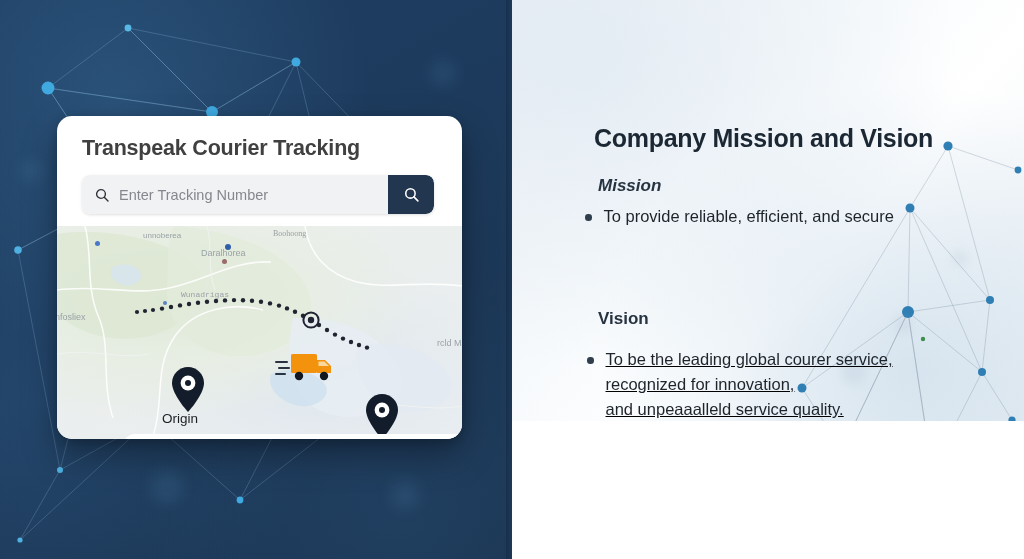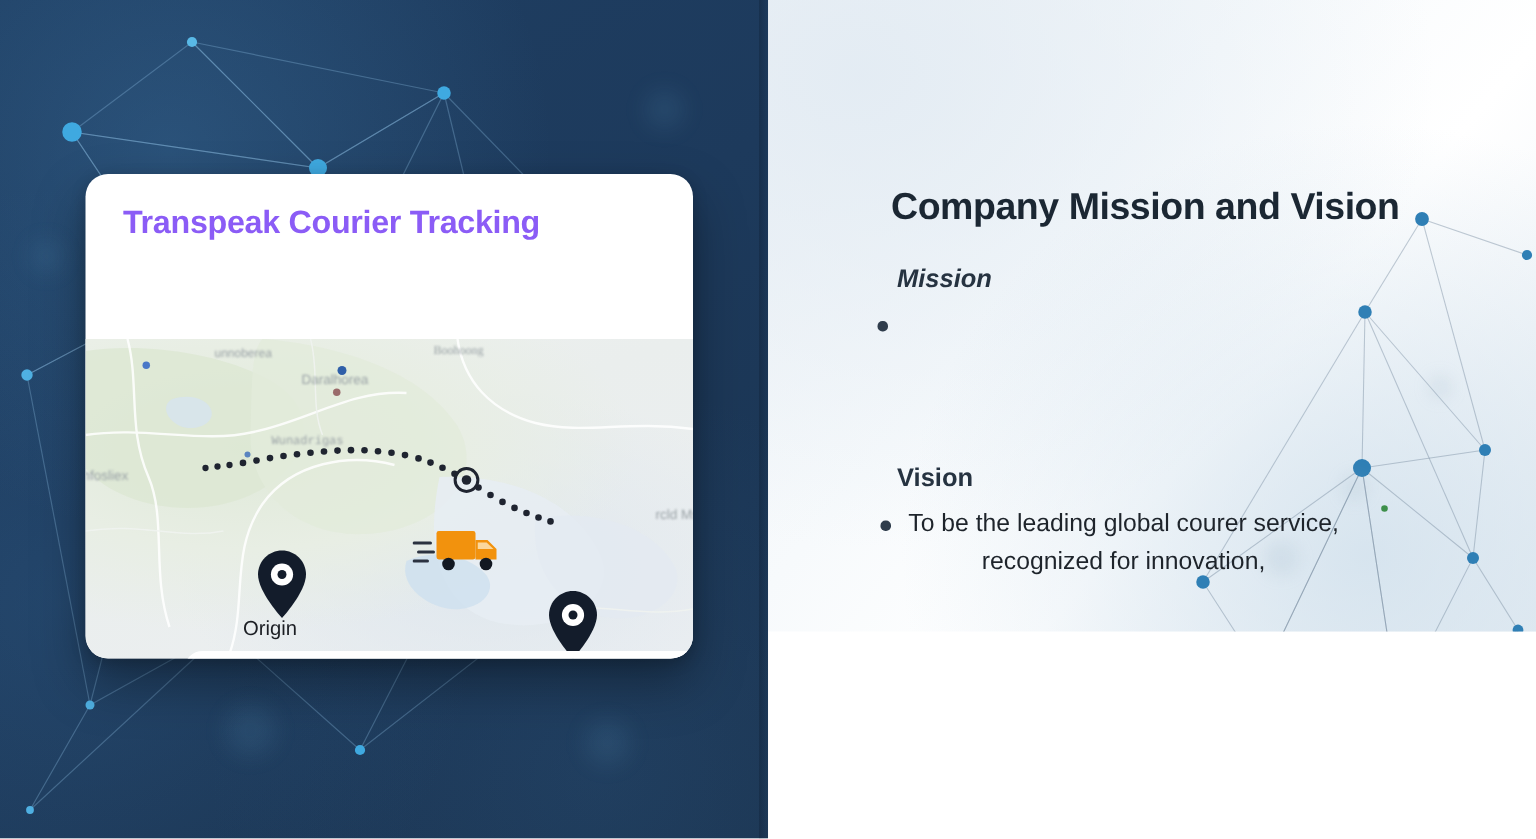--- a/index.html
+++ b/index.html
@@ -24,42 +24,41 @@
   .lp-blob { position: absolute; border-radius: 50%; background: rgba(120,185,230,0.10); filter: blur(7px); }
 
   
   #right-panel {
     position: absolute; left: 512px; top: 0; width: 512px; height: 421px;
     background:
       radial-gradient(ellipse at 78% 88%, rgba(205,222,235,0.75) 0%, rgba(205,222,235,0) 55%),
       radial-gradient(ellipse at 12% 12%, rgba(226,235,243,0.9) 0%, rgba(226,235,243,0) 60%),
       linear-gradient(130deg, #eef2f6 0%, #f7fafc 38%, #ffffff 62%, #eaf0f5 100%);
     overflow: hidden;
-    text-align: center;
   }
   #right-net { position: absolute; inset: 0; width: 512px; height: 559px; }
   .rp-blob { position: absolute; border-radius: 50%; background: rgba(150,175,195,0.16); filter: blur(5px); }
 
   
   #divider {
     position: absolute; left: 506px; top: 0; width: 12px; height: 559px;
     background: linear-gradient(90deg, rgba(12,28,48,0.35) 0%, rgba(12,28,48,0.0) 55%);
     pointer-events: none;
   }
 
   
   #tracking-card {
     position: absolute; left: 57px; top: 116px; width: 405px; height: 323px;
     background: #ffffff; border-radius: 15px;
     box-shadow: 0 16px 34px rgba(0,0,0,0.34), 0 3px 10px rgba(0,0,0,0.18);
     overflow: hidden;
   }
   #card-title {
     position: absolute; left: 25px; top: 20px;
-    font-size: 21.5px; font-weight: bold; color: #8b5cf6; letter-spacing: -0.2px;
+    font-size: 21.5px; font-weight: bold; color: #404040; letter-spacing: -0.2px;
   }
 
   
   #search-row {
     position: absolute; left: 25px; top: 59px; width: 352px; height: 39px;
     display: flex; align-items: stretch;
     border-radius: 8px; overflow: hidden;
     box-shadow: 0 1px 3px rgba(0,0,0,0.13);
   }
   #search-field {
@@ -111,21 +110,21 @@
     position: absolute; left: 82px; top: 124px;
     font-size: 25px; font-weight: bold; color: #1b2733; letter-spacing: -0.3px;
   }
   .section-head {
     position: absolute; font-size: 17px; font-weight: bold; color: #263341;
   }
   #mission-head { left: 86px; top: 176px; font-style: italic; }
   #vision-head  { left: 86px; top: 309px; }
   .bullet-row { position: absolute; display: flex; gap: 12px; }
   #mission-bullet { left: 73px; top: 204px; width: 400px; }
-  #vision-bullet  { left: 75px; top: 337px; width: 400px; }
+  #vision-bullet  { left: 75px; top: 347px; width: 400px; text-decoration: underline; }
   .bullet-dot {
     width: 6.5px; height: 6.5px; border-radius: 50%;
     background: #2f3d4c; margin-top: 10px; flex: 0 0 auto;
   }
   .bullet-text { font-size: 16.5px; color: #1e242b; line-height: 1.52; }
 </style>
 </head>
 <body>
 
 <div id="stage">
@@ -229,40 +228,57 @@
     <div class="rp-blob" style="left:286px; top:470px; width:20px; height:20px;"></div>
     <div class="rp-blob" style="left:440px; top:250px; width:16px; height:16px;"></div>
 
     <div id="right-content">
       <div id="mv-title">Company Mission and Vision</div>
 
       <div class="section-head" id="mission-head">Mission</div>
       <div class="bullet-row" id="mission-bullet">
         <div class="bullet-dot"></div>
         <div class="bullet-text">
+          <div>To provide reliable, efficient, and secure</div>
         </div>
       </div>
 
       <div class="section-head" id="vision-head">Vision</div>
       <div class="bullet-row" id="vision-bullet">
         <div class="bullet-dot"></div>
         <div class="bullet-text">
           <div>To be the leading global courer service,</div>
           <div>recognized for innovation,</div>
+          <div>and unpeaaalleld service quality.</div>
         </div>
       </div>
     </div>
   </div>
 
   <div id="divider"></div>
 
   <div id="tracking-card">
 
     <div id="card-title">Transpeak Courier Tracking</div>
 
+    <div id="search-row">
+      <div id="search-field">
+        <svg class="mag" width="16" height="16" viewBox="0 0 24 24" fill="none" stroke="#30343a" stroke-width="2.1" stroke-linecap="round">
+          <circle cx="10.5" cy="10.5" r="6.6"></circle>
+            <line x1="15.4" y1="15.4" x2="21" y2="21"></line>
+        </svg>
+        <span id="search-placeholder">Enter Tracking Number</span>
+      </div>
+      <div id="search-button">
+        <svg class="mag" width="17" height="17" viewBox="0 0 24 24" fill="none" stroke="#ffffff" stroke-width="2.2" stroke-linecap="round">
+          <circle cx="10.5" cy="10.5" r="6.6"></circle>
+            <line x1="15.4" y1="15.4" x2="21" y2="21"></line>
+        </svg>
+      </div>
+    </div>
 
     <div id="map-area">
       <svg id="map-svg" viewBox="0 0 405 213">
 
         <path d="M0,8 C40,2 90,10 120,26 C160,46 150,86 110,104 C70,122 20,110 0,86 Z" fill="#dde8d4" opacity="0.85"></path>
         <path d="M118,0 C170,4 225,22 248,58 C268,92 236,128 186,130 C140,132 108,100 110,62 C111,32 110,8 118,0 Z" fill="#e2ebdb" opacity="0.8"></path>
         <path d="M236,92 C290,90 330,112 344,146 C354,172 320,196 280,190 C242,184 224,150 236,92 Z" fill="#e7edf3" opacity="0.9"></path>
         <path d="M300,120 C340,112 378,126 392,150 C402,168 382,188 352,186 C320,184 296,156 300,120 Z" fill="#e3eaf1" opacity="0.75"></path>
 
         <path d="M214,148 C232,140 252,144 264,154 C276,164 268,178 250,180 C232,182 208,166 214,148 Z" fill="#cfe0ee" opacity="0.85"></path>
@@ -309,21 +325,21 @@
             <circle cx="302" cy="119" r="2.2"></circle>
           <circle cx="310" cy="121.6" r="2.2"></circle>
         </g>
 
         <g>
           <circle cx="254" cy="94" r="7.6" fill="none" stroke="#1f2430" stroke-width="2"></circle>
           <circle cx="254" cy="94" r="3.2" fill="#1f2430"></circle>
         </g>
       </svg>
 
-      <div class="map-label" style="left:232px; top:3px;font-family:Liberation Serif, serif;">Boohoong</div>
+      <div class="map-label" style="left:216px; top:3px;font-family:Liberation Serif, serif;">Boohoong</div>
       <div class="map-label" style="left:144px; top:22px; font-size:9px;">Daralhorea</div>
       <div class="map-label" style="left:86px; top:5px;">unnoberea</div>
       <div class="map-label" style="left:124px; top:64px;font-family:Liberation Mono, monospace;">Wunadrigas</div>
       <div class="map-label" style="left:-2px; top:86px; font-size:9px;text-align:center;">nfosliex</div>
       <div class="map-label" style="left:380px; top:112px; font-size:9px;">rcld Ms</div>
       <div class="map-dot" style="left:38px; top:15px; width:5px; height:5px; background:#4a78c8;"></div>
       <div class="map-dot" style="left:168px; top:18px; width:6px; height:6px; background:#2f5fa8;"></div>
       <div class="map-dot" style="left:165px; top:33px; width:5px; height:5px; background:#9a6b6b;"></div>
       <div class="map-dot" style="left:106px; top:75px; width:4px; height:4px; background:#5a84c0;"></div>
     </div>

